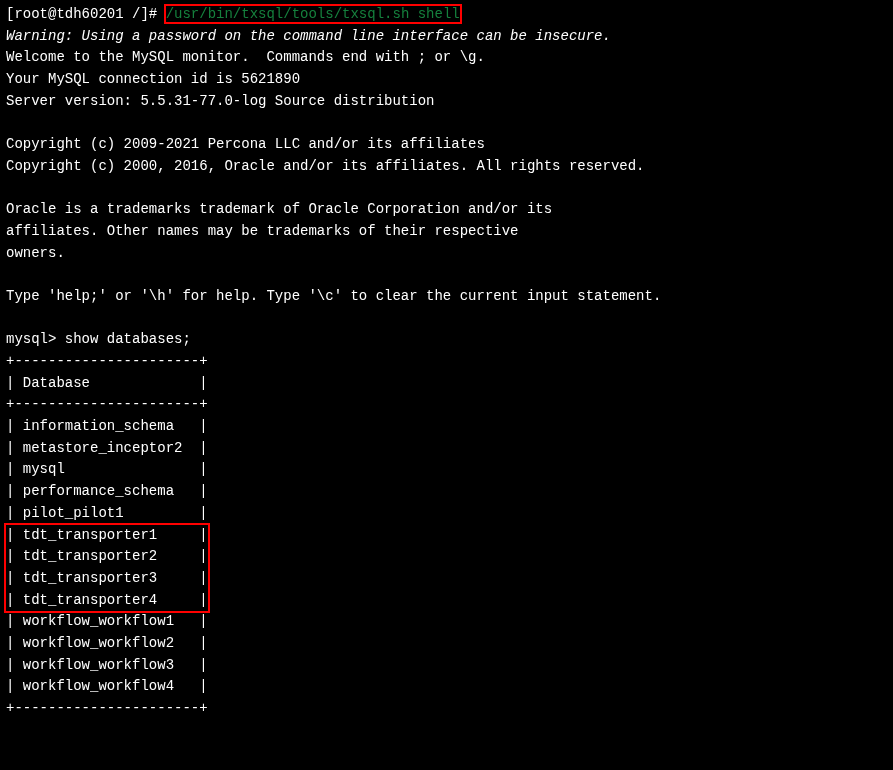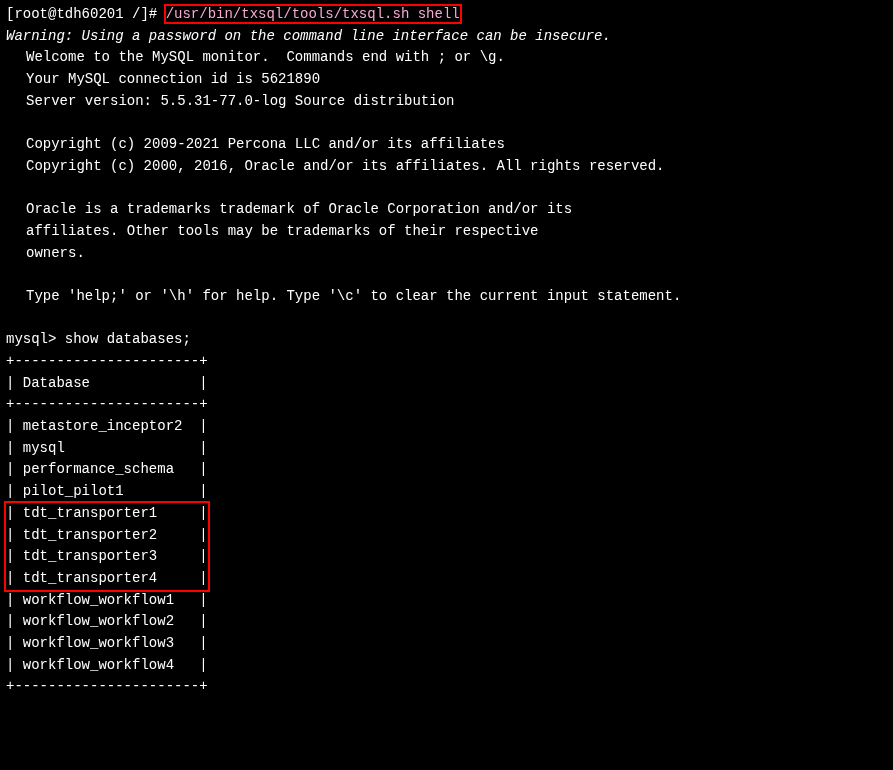--- a/index.html
+++ b/index.html
@@ -20,35 +20,34 @@
     .terminal {
       width: 100%;
     }
     .line {
       white-space: pre;
       line-height: 1.55;
       display: block;
     }
     .prompt-highlight {
       background-color: #000000;
-      color: #f9a8d4;
+      color: #15803d;
       outline: 2px solid #ff0000;
       outline-offset: 0px;
       display: inline;
     }
     .root-text {
       color: #ffffff;
     }
     .warning-line {
       color: #ffffff;
       font-style: italic;
     }
     .normal-line {
       color: #ffffff;
-      margin-left: 20px;
     }
     .mysql-prompt {
       color: #ffffff;
     }
     .table-line {
       color: #ffffff;
     }
   </style>
 </head>
 <body>
@@ -58,29 +57,30 @@
   <span class="line"><span class="root-text">[root@tdh60201 /]# </span><span class="prompt-highlight">/usr/bin/txsql/tools/txsql.sh shell</span></span>
   <span class="line warning-line">Warning: Using a password on the command line interface can be insecure.</span>
   <span class="line normal-line">Welcome to the MySQL monitor.  Commands end with ; or \g.</span>
   <span class="line normal-line">Your MySQL connection id is 5621890</span>
   <span class="line normal-line">Server version: 5.5.31-77.0-log Source distribution</span>
   <span class="line">&nbsp;</span>
   <span class="line normal-line">Copyright (c) 2009-2021 Percona LLC and/or its affiliates</span>
   <span class="line normal-line">Copyright (c) 2000, 2016, Oracle and/or its affiliates. All rights reserved.</span>
   <span class="line">&nbsp;</span>
   <span class="line normal-line">Oracle is a trademarks trademark of Oracle Corporation and/or its</span>
-  <span class="line normal-line">affiliates. Other tools may be trademarks of their respective</span>
+  <span class="line normal-line">affiliates. Other names may be trademarks of their respective</span>
   <span class="line normal-line">owners.</span>
   <span class="line">&nbsp;</span>
   <span class="line normal-line">Type 'help;' or '\h' for help. Type '\c' to clear the current input statement.</span>
   <span class="line">&nbsp;</span>
   <span class="line mysql-prompt">mysql&gt; show databases;</span>
   <span class="line table-line">+----------------------+</span>
   <span class="line table-line">| Database             |</span>
   <span class="line table-line">+----------------------+</span>
+  <span class="line table-line">| information_schema   |</span>
   <span class="line table-line">| metastore_inceptor2  |</span>
   <span class="line table-line">| mysql                |</span>
   <span class="line table-line">| performance_schema   |</span>
   <span class="line table-line">| pilot_pilot1         |</span>
 
   <span class="line table-line" style="display: block; white-space: pre;"><span style="display: inline-block; outline: rgb(255, 0, 0) solid 2px; outline-offset: 0px;"><span style="display: block; white-space: pre;">| tdt_transporter1     |</span><span style="display: block; white-space: pre;">| tdt_transporter2     |</span><span style="display: block; white-space: pre;">| tdt_transporter3     |</span><span style="display: block; white-space: pre;">| tdt_transporter4     |</span></span></span>
   <span class="line table-line">| workflow_workflow1   |</span>
   <span class="line table-line">| workflow_workflow2   |</span>
   <span class="line table-line">| workflow_workflow3   |</span>
   <span class="line table-line">| workflow_workflow4   |</span>

